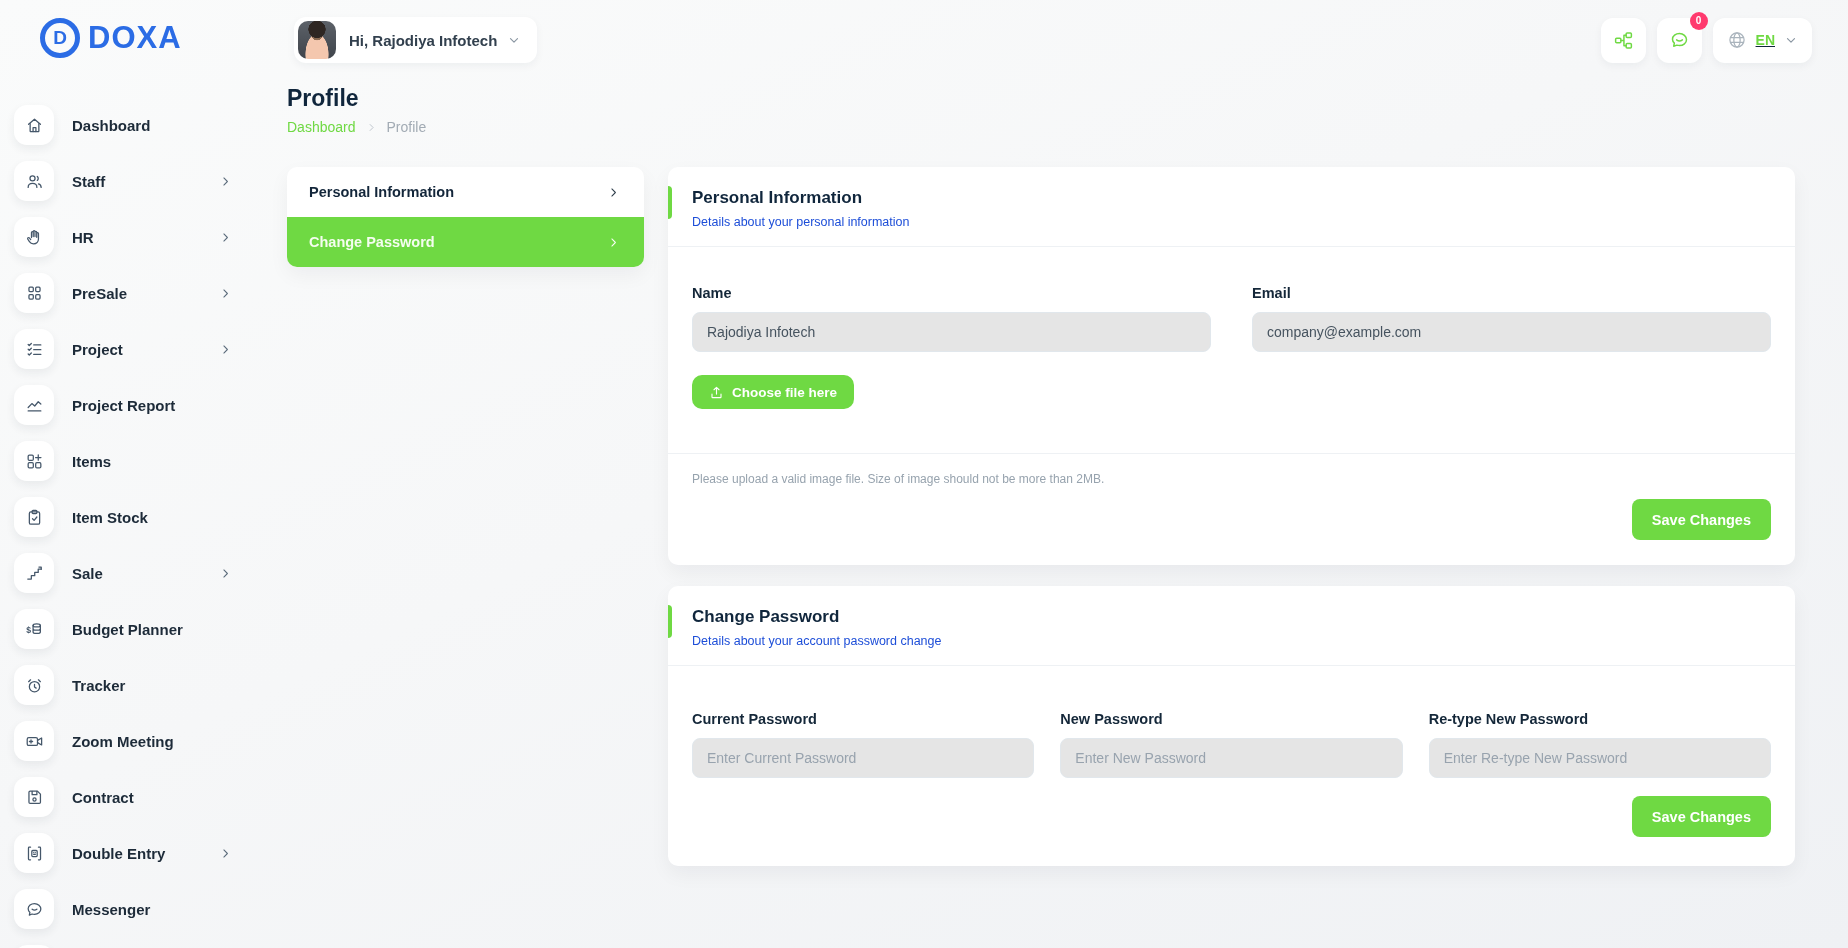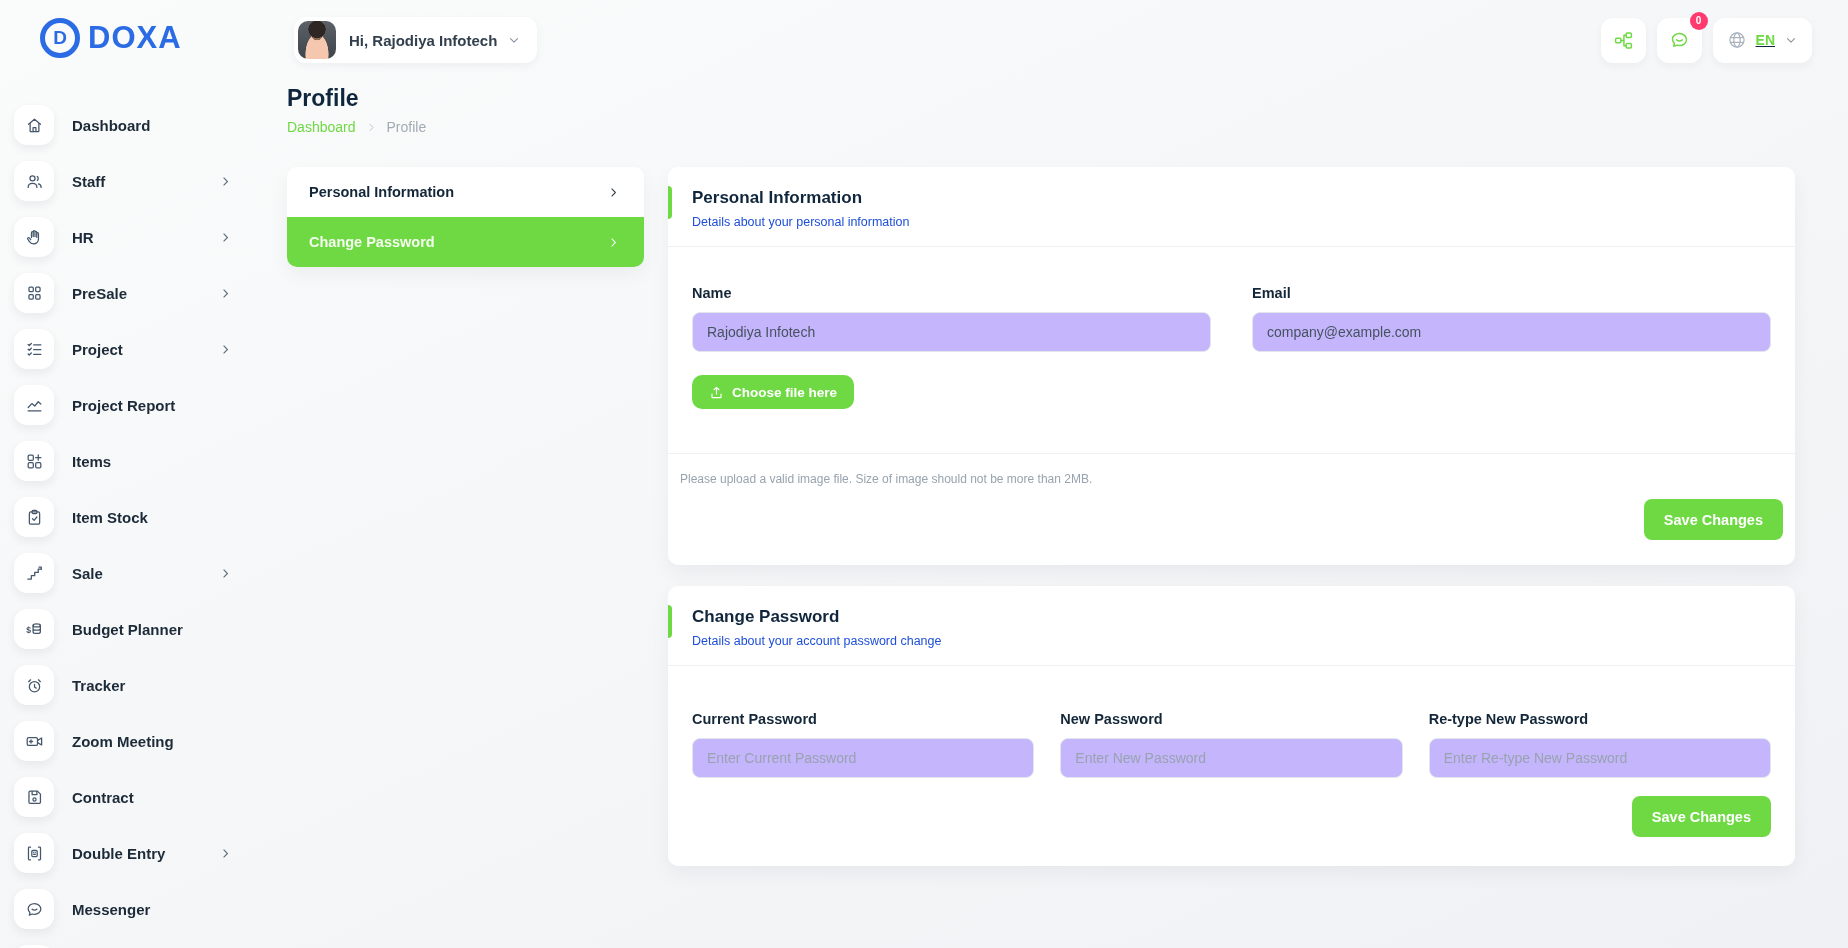--- a/index.html
+++ b/index.html
@@ -100,35 +100,35 @@
   .card-title { font-size:17px; font-weight:700; color:#10263c; }
   .card-sub { margin-top:7px; font-size:12.5px; color:#1d4ed8; }
   .hr { height:1px; background:#eef1f4; }
 
   .pi-body { padding:38px 24px 44px; }
   .fields-row { display:flex; gap:41px; }
   .field { flex:1; min-width:0; }
   .field-label { display:block; font-size:14.5px; font-weight:600; color:#142739; margin-bottom:11px; }
   .tb {
     width:100%; height:40px; border:1px solid #e1e7ec; border-radius:8px;
-    padding:0 14px; font-size:14px; color:#46535f; background:#c4b5fd; outline:none;
+    padding:0 14px; font-size:14px; color:#46535f; background:#e5e5e5; outline:none;
     font-family:"Liberation Sans","DejaVu Sans",sans-serif;
   }
   .tb::placeholder { color:#98a3ae; }
 
   .btn-green {
     display:inline-flex; align-items:center; justify-content:center; gap:8px;
     background:#6fd943; color:#fff; border:none; border-radius:8px; cursor:pointer;
     font-family:Liberation Sans, sans-serif; font-weight:600;
   }
   .choose-btn { margin-top:23px; height:34px; padding:0 17px; font-size:13.5px; border-radius:10px; }
   .choose-btn svg { width:15px; height:15px; stroke:#fff; fill:none; stroke-width:1.8; stroke-linecap:round; stroke-linejoin:round; }
   .save-btn { height:41px; padding:0 20px; font-size:14.5px; }
 
-  .pi-foot { padding:18px 12px 25px; }
+  .pi-foot { padding:18px 24px 25px; }
   .upload-note { font-size:12px; color:#97a3ae; }
   .btn-row { display:flex; justify-content:flex-end; margin-top:13px; }
 
   .cp-body { padding:45px 24px 29px; }
   .cp-row { display:flex; gap:26px; }
 </style>
 </head>
 <body>
 
 <div class="app">

